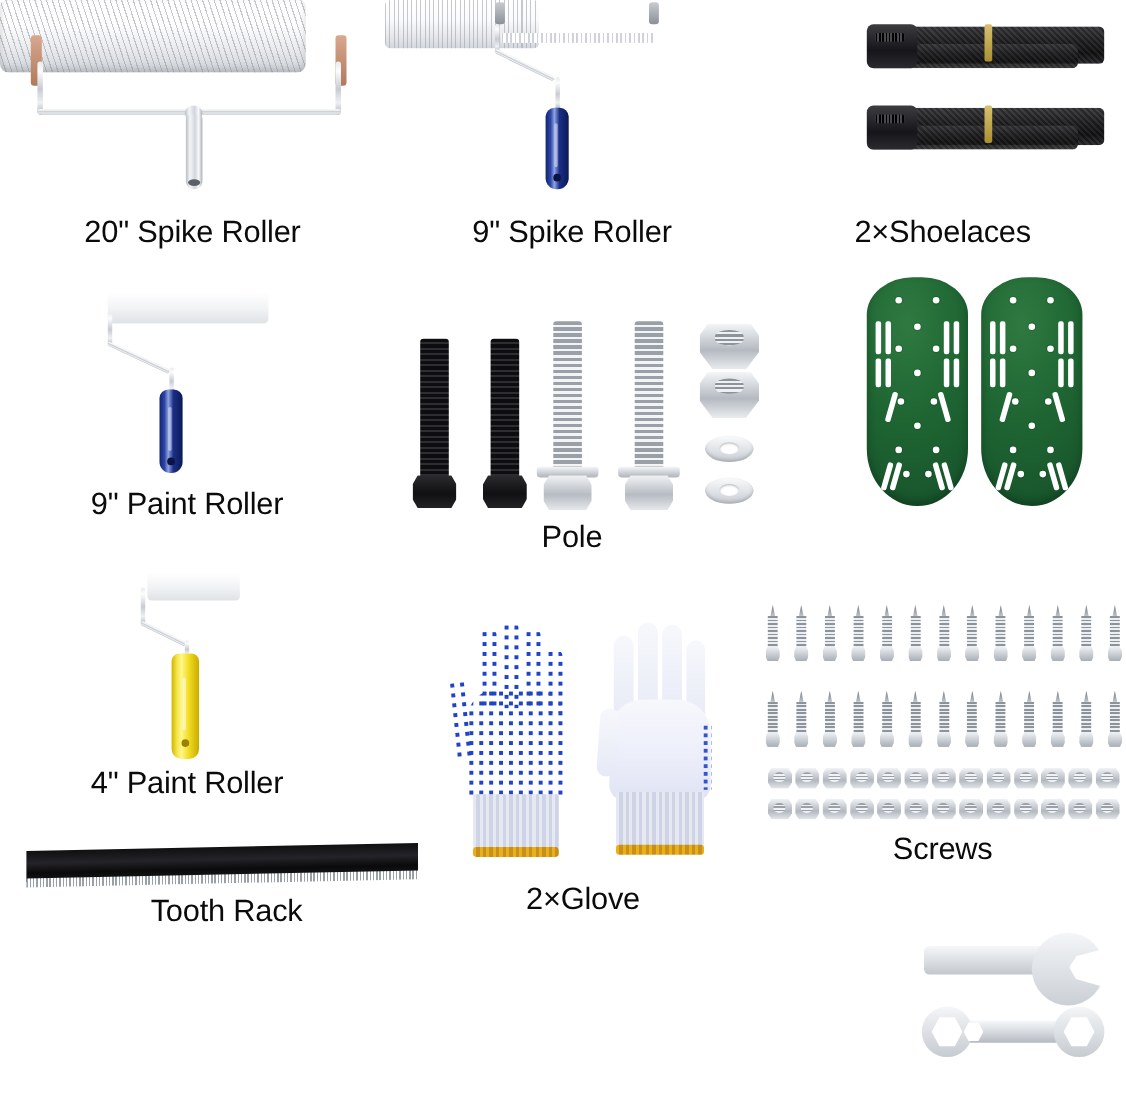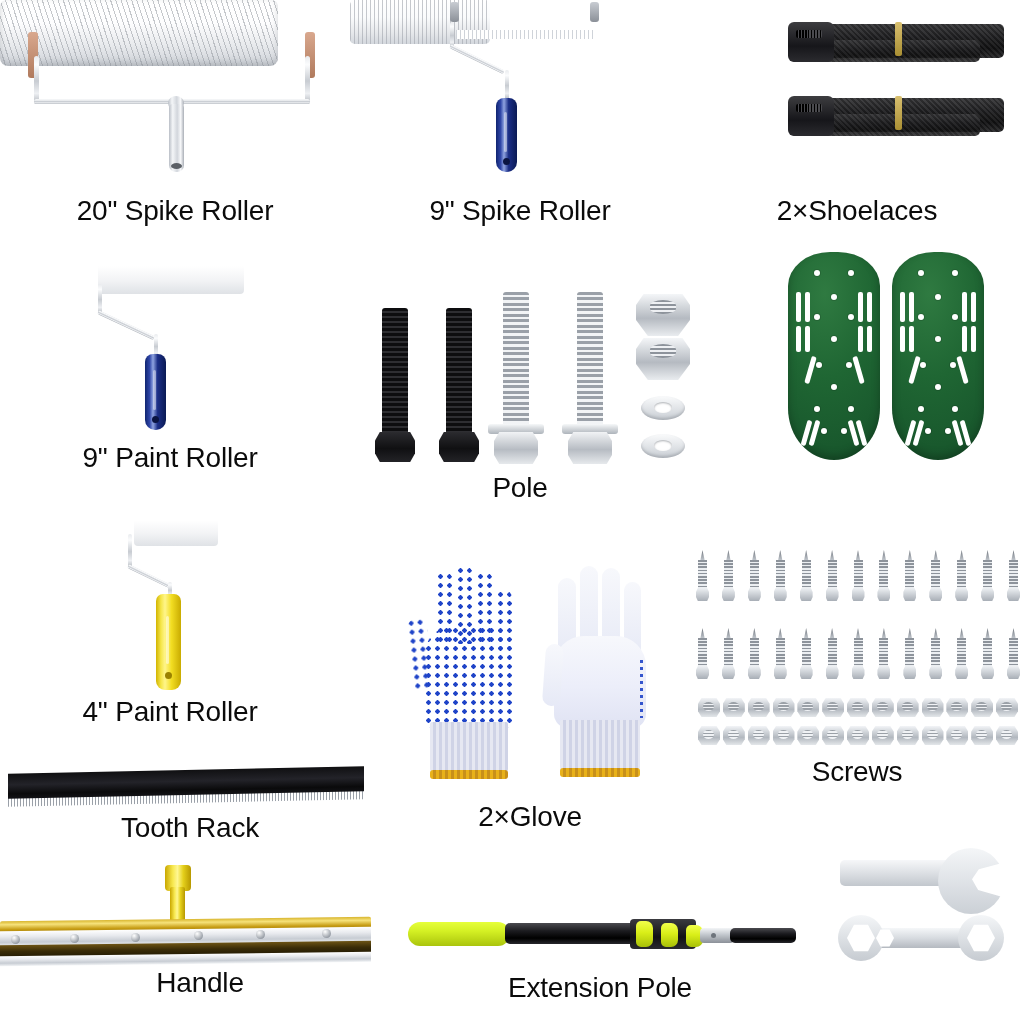--- a/index.html
+++ b/index.html
@@ -556,60 +556,29 @@
           <div class="hexnut" style="left: 198.667px; top: 0px;"></div>
           <div class="hexnut" style="left: 223.5px; top: 0px;"></div>
           <div class="hexnut" style="left: 248.333px; top: 0px;"></div>
           <div class="hexnut" style="left: 273.167px; top: 0px;"></div>
           <div class="hexnut" style="left: 298px; top: 0px;"></div>
         </div>
     </div>
     <div class="caption" style="top:216px;">Screws</div>
   </div>
 
-  <div class="cell" style="left:0;top:755px;width:380px;height:100px;">
+  <div class="cell" style="left:16px;top:755px;width:380px;height:100px;">
     <div class="art" style="left:0;top:0;width:380px;height:60px;">
       <div style="position:absolute;left:8px;top:15px;width:356px;height:28px;transform:skewY(-1.2deg);background:linear-gradient(180deg,#101012 0%,#232329 40%,#0a0a0b 72%,#17171c 100%);"></div>
       <div style="position:absolute;left:8px;top:40px;width:356px;height:8px;transform:skewY(-1.2deg);background:repeating-linear-gradient(90deg,#9aa0a8 0 1.2px,#ffffff 1.2px 3px);"></div>
     </div>
     <div class="caption" style="top:57px;">Tooth Rack</div>
   </div>
 
-  <div class="cell" style="left:0;top:855px;width:400px;height:155px;">
-    <div class="art" style="left:0;top:0;width:400px;height:112px;">
-      <div class="hb-socket" style="left:165px;top:10px;width:26px;height:26px;"></div>
-      <div class="hb-socket" style="left:170px;top:32px;width:15px;height:36px;border-radius:2px;"></div>
-      <div class="hb-gold" style="left:0;top:64px;width:371px;height:14px;transform:skewY(-0.7deg);"></div>
-      <div class="hb-chrome" style="left:0;top:74px;width:371px;height:16px;transform:skewY(-0.7deg);"></div>
-      <div class="hb-dark" style="left:0;top:88px;width:371px;height:14px;transform:skewY(-0.7deg);"></div>
-      <div class="hb-chrome" style="left:0;top:99px;width:371px;height:10px;transform:skewY(-0.7deg);"></div>
-      <div class="hb-screw" style="left:11px;top:80px;"></div>
-      <div class="hb-screw" style="left:70px;top:79px;"></div>
-      <div class="hb-screw" style="left:131px;top:78px;"></div>
-      <div class="hb-screw" style="left:194px;top:76px;"></div>
-      <div class="hb-screw" style="left:256px;top:75px;"></div>
-      <div class="hb-screw" style="left:322px;top:74px;"></div>
-    </div>
-    <div class="caption" style="top:112px;">Handle</div>
-  </div>
-
-  <div class="cell" style="left:390px;top:890px;width:420px;height:120px;">
-    <div class="art" style="left:0;top:0;width:420px;height:80px;">
-      <div class="ep-grip" style="left:18px;top:32px;width:102px;height:24px;"></div>
-      <div class="ep-black" style="left:115px;top:33px;width:133px;height:21px;"></div>
-      <div class="ep-collar" style="left:240px;top:29px;width:66px;height:30px;"></div>
-      <div class="ep-clip" style="left:246px;top:31px;width:17px;height:26px;"></div>
-      <div class="ep-clip" style="left:271px;top:33px;width:17px;height:24px;"></div>
-      <div class="ep-clip" style="left:296px;top:35px;width:17px;height:22px;"></div>
-      <div class="ep-silver" style="left:310px;top:38px;width:34px;height:15px;"></div>
-      <div class="ep-black" style="left:340px;top:38px;width:66px;height:15px;"></div>
-      <div style="position:absolute;left:321px;top:43px;width:5px;height:5px;border-radius:50%;background:#6e747c;"></div>
-    </div>
-    <div class="caption" style="top:82px;">Extension Pole</div>
-  </div>
+
 
   <div class="cell" style="left:810px;top:840px;width:214px;height:170px;">
     <div class="art" style="left:0;top:0;width:214px;height:132px;">
 
       <div class="wr-openbody" style="left:30px;top:20px;width:120px;height:26px;"></div>
       <div class="wr-openhead" style="left:128px;top:8px;"></div>
       <div class="wr-jaw" style="left:162px;top:22px;"></div>
 
       <div class="wr-box" style="left:46px;top:88px;width:110px;"></div>
       <div class="wr-ring" style="left:28px;top:75px;"></div>

